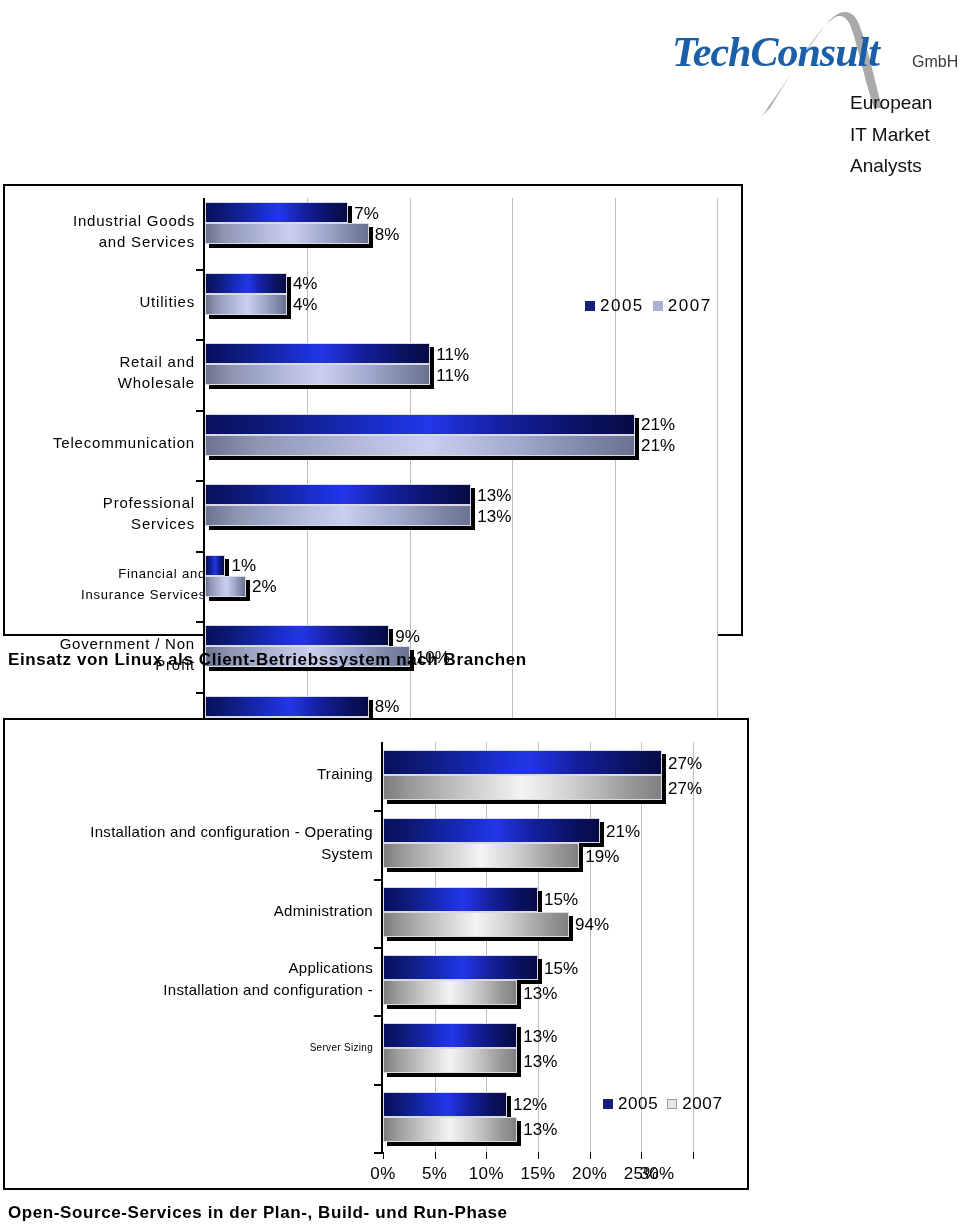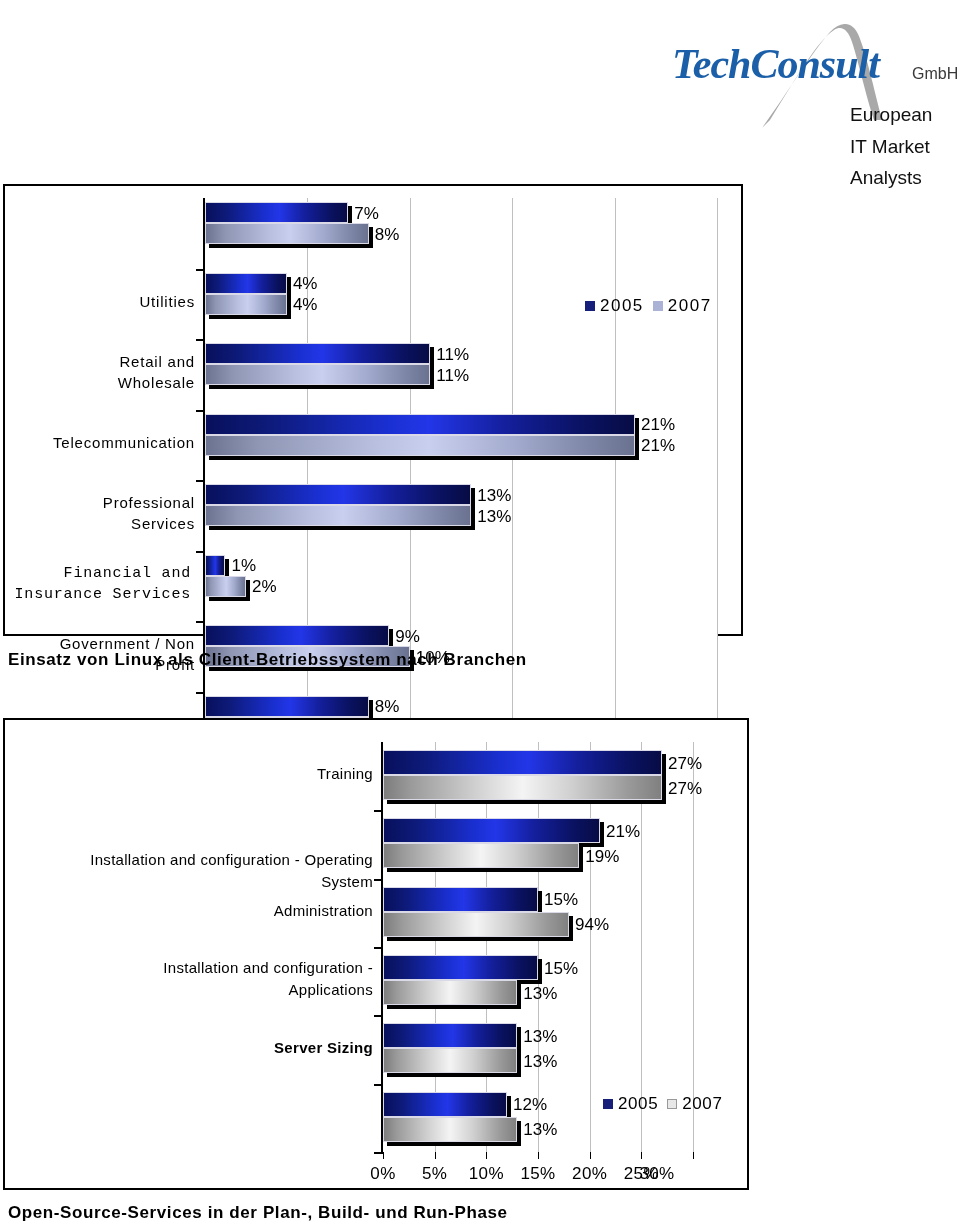--- a/index.html
+++ b/index.html
@@ -10,21 +10,21 @@
     background: #ffffff;
     font-family: "Liberation Sans", sans-serif;
     color: #000000;
     position: relative;
     overflow: hidden;
   }
 
   
   .logo-block {
     position: absolute;
-    top: 24px;
+    top: 12px;
     left: 672px;
     width: 282px;
     height: 160px;
   }
   .logo-swoosh {
     position: absolute;
     left: 90px;
     top: 0px;
     width: 150px;
     height: 110px;
@@ -337,20 +337,24 @@
           <div class="face s2007a"></div>
         </div>
       </div>
     </div>
 <div class="xtick" style="left: 170px; width: 60px; top: 588px;">0%</div>
     <div class="xtick" style="left: 272.4px; width: 60px; top: 588px;">5%</div>
     <div class="xtick" style="left: 374.8px; width: 60px; top: 588px;">10%</div>
     <div class="xtick" style="left: 477.2px; width: 60px; top: 588px;">15%</div>
     <div class="xtick" style="left: 579.6px; width: 60px; top: 588px;">20%</div>
     <div class="xtick" style="left: 682px; width: 60px; top: 588px;">25%</div>
+    <div class="cat-label" style="top: 24.25px; left: 4px; width: 186px; font-size: 15px; line-height: 21px;">
+      <div>Industrial Goods</div>
+      <div>and Services</div>
+    </div>
     <div class="bar-label" style="left: 349.36px; top: 18.5px; font-size: 17px;">7%</div>
     <div class="bar-label" style="left: 369.84px; top: 39.5px; font-size: 17px;">8%</div>
     <div class="cat-label" style="top: 105.25px; left: 4px; width: 186px; font-size: 15px; line-height: 21px;">
       <div>Utilities</div>
     </div>
     <div class="bar-label" style="left: 287.92px; top: 89px; font-size: 17px;">4%</div>
     <div class="bar-label" style="left: 287.92px; top: 110px; font-size: 17px;">4%</div>
     <div class="cat-label" style="top: 165.25px; left: 4px; width: 186px; font-size: 15px; line-height: 21px;">
       <div>Retail and</div>
       <div>Wholesale</div>
@@ -361,21 +365,21 @@
       <div>Telecommunication</div>
     </div>
     <div class="bar-label" style="left: 636.08px; top: 230px; font-size: 17px;">21%</div>
     <div class="bar-label" style="left: 636.08px; top: 251px; font-size: 17px;">21%</div>
     <div class="cat-label" style="top: 306.25px; left: 4px; width: 186px; font-size: 15px; line-height: 21px;">
       <div>Professional</div>
       <div>Services</div>
     </div>
     <div class="bar-label" style="left: 472.24px; top: 300.5px; font-size: 17px;">13%</div>
     <div class="bar-label" style="left: 472.24px; top: 321.5px; font-size: 17px;">13%</div>
-    <div class="cat-label" style="top: 376.75px; left: 0; width: 186px; font-size: 15px; line-height: 21px; font-family: Liberation Mono, monospace;">
+    <div class="cat-label" style="top: 376.75px; left: 15px; width: 186px; font-size: 13px; line-height: 21px;">
       <div>Financial and</div>
       <div>Insurance  Services</div>
     </div>
     <div class="bar-label" style="left: 226.48px; top: 371px; font-size: 17px;">1%</div>
     <div class="bar-label" style="left: 246.96px; top: 392px; font-size: 17px;">2%</div>
     <div class="cat-label" style="top: 447.25px; left: 4px; width: 186px; font-size: 15px; line-height: 21px;">
       <div>Government / Non</div>
       <div>Profit</div>
     </div>
     <div class="bar-label" style="left: 390.32px; top: 441.5px; font-size: 17px;">9%</div>
@@ -498,38 +502,38 @@
     <div class="xtick" style="left: 451.333px; width: 60px; top: 444px;">10%</div>
     <div class="xtick" style="left: 503px; width: 60px; top: 444px;">15%</div>
     <div class="xtick" style="left: 554.667px; width: 60px; top: 444px;">20%</div>
     <div class="xtick" style="left: 606.333px; width: 60px; top: 444px;">25%</div>
     <div class="xtick" style="left: 622px; width: 60px; top: 444px;">30%</div>
     <div class="cat-label" style="top: 43.1667px; left: 4px; width: 364px; font-size: 15px; line-height: 22px;">
       <div>Training</div>
     </div>
     <div class="bar-label" style="left: 663px; top: 34.5px; font-size: 17px;">27%</div>
     <div class="bar-label" style="left: 663px; top: 59.5px; font-size: 17px;">27%</div>
-    <div class="cat-label" style="top: 100.5px; left: 4px; width: 364px; font-size: 15px; line-height: 22px; margin-top: 28px;">
+    <div class="cat-label" style="top: 100.5px; left: 4px; width: 364px; font-size: 15px; line-height: 22px;">
       <div>Installation and configuration - Operating</div>
       <div>System</div>
     </div>
     <div class="bar-label" style="left: 601px; top: 102.833px; font-size: 17px;">21%</div>
     <div class="bar-label" style="left: 580.333px; top: 127.833px; font-size: 17px;">19%</div>
     <div class="cat-label" style="top: 179.833px; left: 4px; width: 364px; font-size: 15px; line-height: 22px;">
       <div>Administration</div>
     </div>
     <div class="bar-label" style="left: 539px; top: 171.167px; font-size: 17px;">15%</div>
     <div class="bar-label" style="left: 570px; top: 196.167px; font-size: 17px;">94%</div>
     <div class="cat-label" style="top: 237.167px; left: 4px; width: 364px; font-size: 15px; line-height: 22px;">
+      <div>Applications</div>
       <div>Installation and configuration -</div>
-      <div>Applications</div>
     </div>
     <div class="bar-label" style="left: 539px; top: 239.5px; font-size: 17px;">15%</div>
     <div class="bar-label" style="left: 518.333px; top: 264.5px; font-size: 17px;">13%</div>
-    <div class="cat-label" style="top: 316.5px; left: 4px; width: 364px; font-size: 15px; line-height: 22px; font-weight: bold;">
+    <div class="cat-label" style="top: 316.5px; left: 4px; width: 364px; font-size: 10px; line-height: 22px;">
       <div>Server Sizing</div>
     </div>
     <div class="bar-label" style="left: 518.333px; top: 307.833px; font-size: 17px;">13%</div>
     <div class="bar-label" style="left: 518.333px; top: 332.833px; font-size: 17px;">13%</div>
     <div class="bar-label" style="left: 508px; top: 376.167px; font-size: 17px;">12%</div>
     <div class="bar-label" style="left: 518.333px; top: 401.167px; font-size: 17px;">13%</div>
     <div class="legend" style="left: 598px; top: 352px;">
       <span class="item">
         <span class="swatch sw-2005"></span>
         <span>2005</span>

